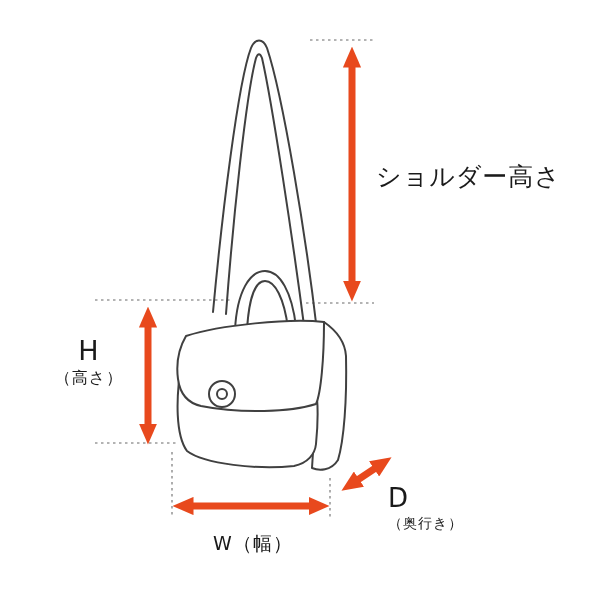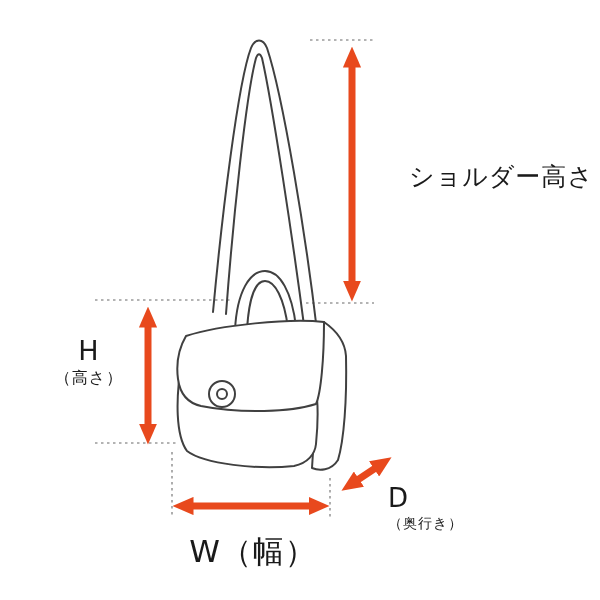--- a/index.html
+++ b/index.html
@@ -20,25 +20,25 @@
     inset: 0;
   }
   .label {
     position: absolute;
     color: #1a1a1a;
     font-weight: 500;
     letter-spacing: 1px;
     white-space: nowrap;
     line-height: 1.25;
   }
-  .label-shoulder { left: 376px; top: 161px; font-size: 25px; margin-left: 33px; }
+  .label-shoulder { left: 376px; top: 161px; font-size: 25px; }
   .label-height   { left: 30px;  top: 334px; width: 118px; text-align: center; }
   .label-height .sym  { font-size: 27px; display: block; }
   .label-height .name { font-size: 16px; display: block; }
-  .label-width    { left: 178px; top: 532px; width: 150px; text-align: center; font-size: 31px; }
+  .label-width    { left: 178px; top: 532px; width: 150px; text-align: center; font-size: 19px; }
   .label-depth    { left: 388px; top: 482px; text-align: left; }
   .label-depth .sym  { font-size: 26px; display: block; }
   .label-depth .name { font-size: 14px; display: block; }
 
   .bag-line {
     fill: none;
     stroke: #404040;
     stroke-width: 2;
     stroke-linecap: round;
     stroke-linejoin: round;

